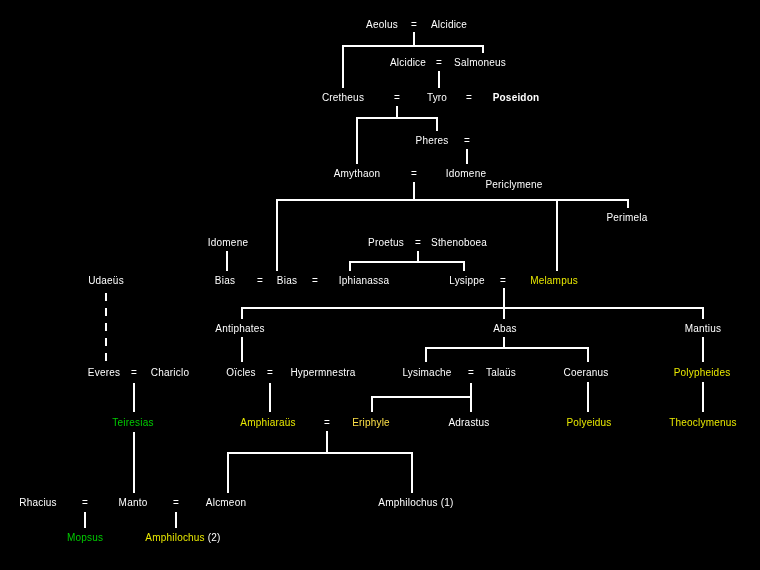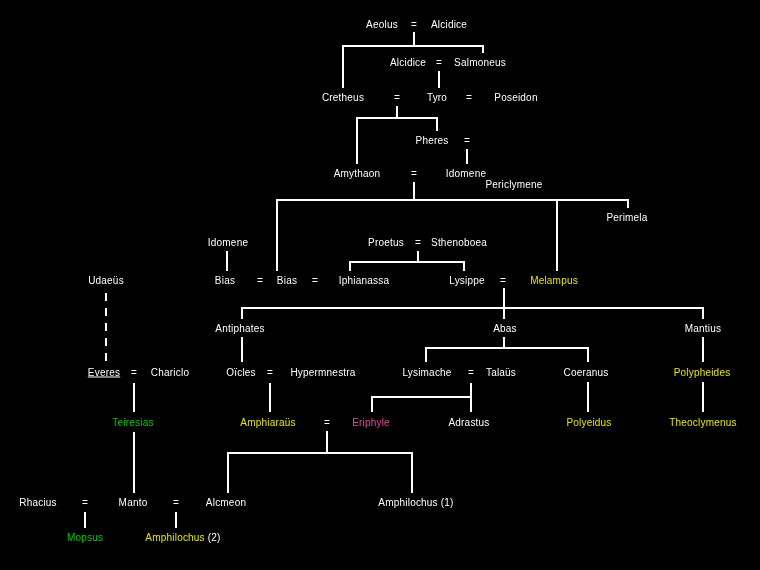--- a/index.html
+++ b/index.html
@@ -85,21 +85,21 @@
       <span class="node" style="left: 382px; top: 24px; color: rgb(255, 255, 255);">Aeolus</span>
       <span class="node" style="left: 414px; top: 24px; color: rgb(255, 255, 255);">=</span>
       <span class="node" style="left: 449px; top: 24px; color: rgb(255, 255, 255);">Alcidice</span>
       <span class="node" style="left: 408px; top: 62px; color: rgb(255, 255, 255);">Alcidice</span>
       <span class="node" style="left: 439px; top: 62px; color: rgb(255, 255, 255);">=</span>
       <span class="node" style="left: 480px; top: 62px; color: rgb(255, 255, 255);">Salmoneus</span>
       <span class="node" style="left: 343px; top: 97px; color: rgb(255, 255, 255);">Cretheus</span>
       <span class="node" style="left: 397px; top: 97px; color: rgb(255, 255, 255);">=</span>
       <span class="node" style="left: 437px; top: 97px; color: rgb(255, 255, 255);">Tyro</span>
       <span class="node" style="left: 469px; top: 97px; color: rgb(255, 255, 255);">=</span>
-      <span class="node" style="left: 516px; top: 97px; color: rgb(255, 255, 255);">Poseidon</span>
+      <span class="node" style="left: 516px; top: 97px; color: rgb(255, 255, 255); font-weight: bold;">Poseidon</span>
       <span class="node" style="left: 432px; top: 140px; color: rgb(255, 255, 255);">Pheres</span>
       <span class="node" style="left: 467px; top: 140px; color: rgb(255, 255, 255);">=</span>
       <span class="node" style="left: 514px; top: 140px; color: rgb(255, 255, 255); margin-top: 44px;">Periclymene</span>
       <span class="node" style="left: 357px; top: 173px; color: rgb(255, 255, 255);">Amythaon</span>
       <span class="node" style="left: 414px; top: 173px; color: rgb(255, 255, 255);">=</span>
       <span class="node" style="left: 466px; top: 173px; color: rgb(255, 255, 255);">Idomene</span>
       <span class="node" style="left: 627px; top: 217px; color: rgb(255, 255, 255);">Perimela</span>
       <span class="node" style="left: 228px; top: 242px; color: rgb(255, 255, 255);">Idomene</span>
       <span class="node" style="left: 386px; top: 242px; color: rgb(255, 255, 255);">Proetus</span>
       <span class="node" style="left: 418px; top: 242px; color: rgb(255, 255, 255);">=</span>
@@ -109,35 +109,35 @@
       <span class="node" style="left: 260px; top: 280px; color: rgb(255, 255, 255);">=</span>
       <span class="node" style="left: 287px; top: 280px; color: rgb(255, 255, 255);">Bias</span>
       <span class="node" style="left: 315px; top: 280px; color: rgb(255, 255, 255);">=</span>
       <span class="node" style="left: 364px; top: 280px; color: rgb(255, 255, 255);">Iphianassa</span>
       <span class="node" style="left: 467px; top: 280px; color: rgb(255, 255, 255);">Lysippe</span>
       <span class="node" style="left: 503px; top: 280px; color: rgb(255, 255, 255);">=</span>
       <span class="node" style="left: 554px; top: 280px; color: rgb(232, 232, 0);">Melampus</span>
       <span class="node" style="left: 240px; top: 328px; color: rgb(255, 255, 255);">Antiphates</span>
       <span class="node" style="left: 505px; top: 328px; color: rgb(255, 255, 255);">Abas</span>
       <span class="node" style="left: 703px; top: 328px; color: rgb(255, 255, 255);">Mantius</span>
-      <span class="node" style="left: 104px; top: 372px; color: rgb(255, 255, 255); text-decoration: underline;">Everes</span>
+      <span class="node" style="left: 104px; top: 372px; color: rgb(255, 255, 255);">Everes</span>
       <span class="node" style="left: 134px; top: 372px; color: rgb(255, 255, 255);">=</span>
       <span class="node" style="left: 170px; top: 372px; color: rgb(255, 255, 255);">Chariclo</span>
       <span class="node" style="left: 241px; top: 372px; color: rgb(255, 255, 255);">Oïcles</span>
       <span class="node" style="left: 270px; top: 372px; color: rgb(255, 255, 255);">=</span>
       <span class="node" style="left: 323px; top: 372px; color: rgb(255, 255, 255);">Hypermnestra</span>
       <span class="node" style="left: 427px; top: 372px; color: rgb(255, 255, 255);">Lysimache</span>
       <span class="node" style="left: 471px; top: 372px; color: rgb(255, 255, 255);">=</span>
       <span class="node" style="left: 501px; top: 372px; color: rgb(255, 255, 255);">Talaüs</span>
       <span class="node" style="left: 586px; top: 372px; color: rgb(255, 255, 255);">Coeranus</span>
       <span class="node" style="left: 702px; top: 372px; color: rgb(232, 232, 0);">Polypheides</span>
       <span class="node" style="left: 133px; top: 422px; color: rgb(0, 204, 0);">Teiresias</span>
       <span class="node" style="left: 268px; top: 422px; color: rgb(232, 232, 0);">Amphiaraüs</span>
       <span class="node" style="left: 327px; top: 422px; color: rgb(255, 255, 255);">=</span>
-      <span class="node" style="left: 371px; top: 422px; color: #ec4899;">Eriphyle</span>
+      <span class="node" style="left: 371px; top: 422px; color: #fde047;">Eriphyle</span>
       <span class="node" style="left: 469px; top: 422px; color: rgb(255, 255, 255);">Adrastus</span>
       <span class="node" style="left: 589px; top: 422px; color: rgb(232, 232, 0);">Polyeidus</span>
       <span class="node" style="left: 703px; top: 422px; color: rgb(232, 232, 0);">Theoclymenus</span>
       <span class="node" style="left: 38px; top: 502px; color: rgb(255, 255, 255);">Rhacius</span>
       <span class="node" style="left: 85px; top: 502px; color: rgb(255, 255, 255);">=</span>
       <span class="node" style="left: 133px; top: 502px; color: rgb(255, 255, 255);">Manto</span>
       <span class="node" style="left: 176px; top: 502px; color: rgb(255, 255, 255);">=</span>
       <span class="node" style="left: 226px; top: 502px; color: rgb(255, 255, 255);">Alcmeon</span>
       <span class="node" style="left: 416px; top: 502px; color: rgb(255, 255, 255);">Amphilochus (1)</span>
       <span class="node" style="left: 85px; top: 537px; color: rgb(0, 204, 0);">Mopsus</span>

